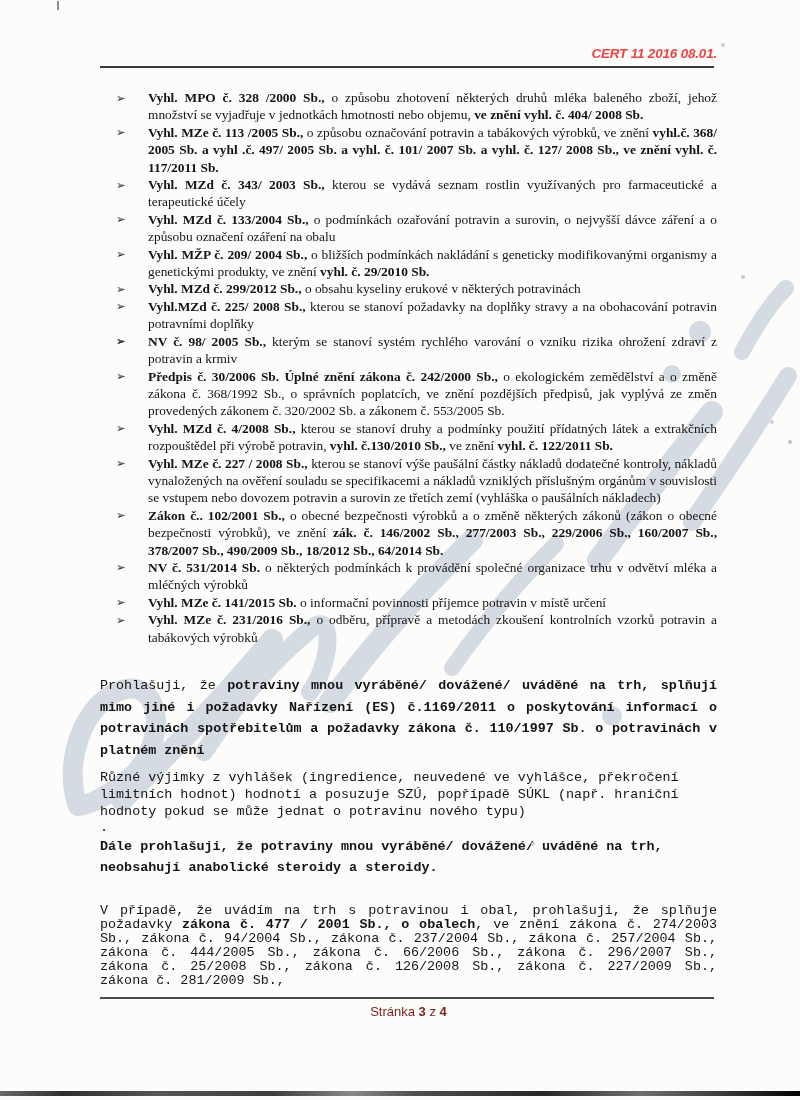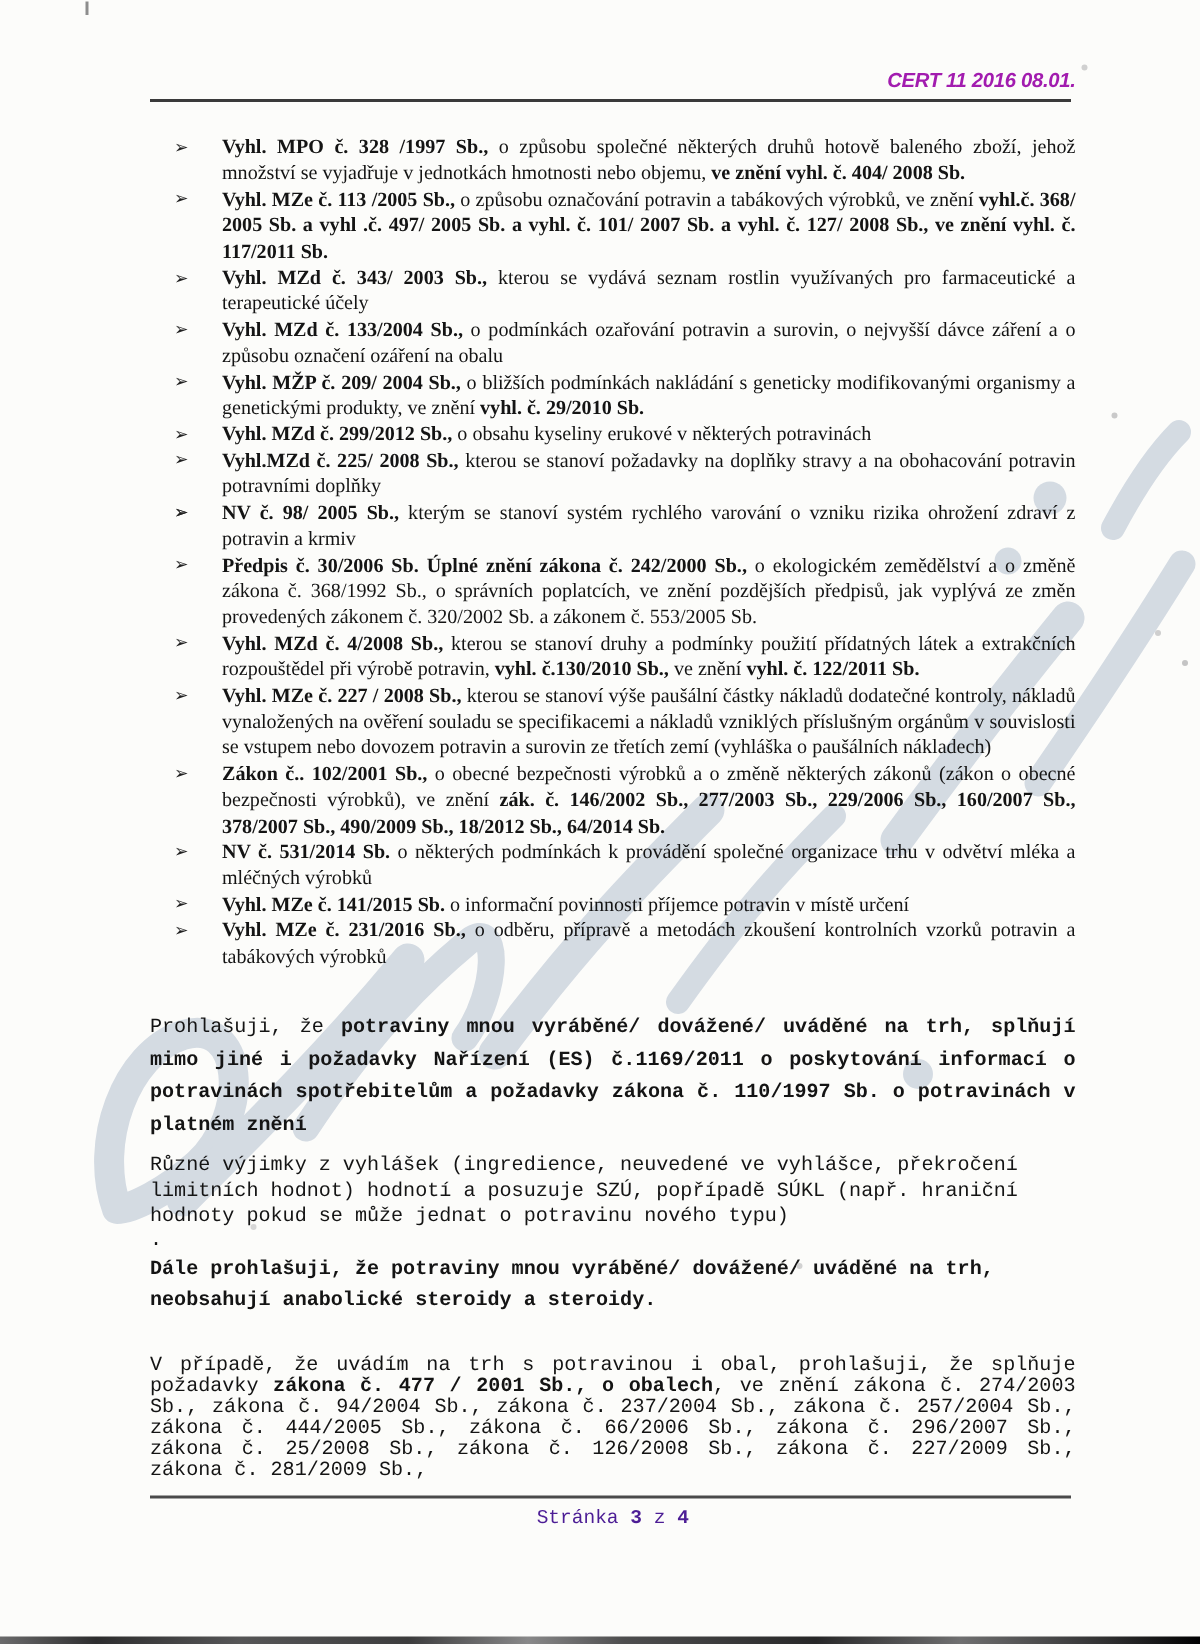--- a/index.html
+++ b/index.html
@@ -9,42 +9,42 @@
     background:#fcfcfa; overflow:hidden;
     font-family:"Liberation Serif","DejaVu Serif",serif;
     color:#141414;
   }
   .watermark { position:absolute; left:0; top:0; z-index:0; pointer-events:none; }
   .content { position:absolute; left:100px; width:617px; top:0; z-index:1; }
   .doc-code {
     margin-top:46px; text-align:right;
     font-family:"Liberation Sans","DejaVu Sans",sans-serif;
     font-style:italic; font-weight:700; font-size:13.5px; letter-spacing:-0.2px;
-    color:#a21caf;
+    color:#ef4444;
   }
   .header-rule { margin-top:5px; height:2px; background:#3a3a3a; width:614px; }
   .list { margin-top:21px; font-size:13.4px; line-height:17.4px; }
   .item { position:relative; padding-left:48px; text-align:justify; }
   .bullet {
     position:absolute; left:16px; top:0.5px;
     font-family:"DejaVu Sans",sans-serif; font-size:11.5px; color:#222;
   }
   .bold { font-weight:bold; }
   .paras { margin-top:29px; font-size:13.4px; }
   .para { line-height:21.6px;font-family:Liberation Mono, monospace; }
   .para[data-name="declaration-foods"] { text-align:justify; }
   .para[data-name="exceptions-note"] { margin-top:9px; line-height:16.9px; }
   .para[data-name="stray-period"] { line-height:14px; }
   .para[data-name="declaration-steroids"] { margin-top:1px; line-height:21px; }
   .para[data-name="packaging-declaration"] { margin-top:26px; text-align:justify; line-height:14px; }
   .footer-rule { margin-top:9px; height:1.5px; background:#4a4a4a; width:614px; }
   .page-footer {
     margin-top:5px; text-align:center;
-    font-family:Liberation Mono, monospace;
-    font-size:13px; color:#4c1d95;
+    font-family:Liberation Sans, sans-serif;
+    font-size:13px; color:#7f1d1d;
   }
   .scan-bar {
     position:absolute; left:0; bottom:4px; width:800px; height:5px; z-index:2;
     background:linear-gradient(90deg,#6a6a6a 0%,#2c2c2c 8%,#555 20%,#3b3b3b 34%,#888 44%,#4d4d4d 52%,#262626 68%,#6f6f6f 80%,#303030 92%,#000 100%);
   }
   .corner-tick { position:absolute; left:57px; top:1px; width:1.5px; height:9px; background:#8d8d8d; z-index:2; }
   .specks {
     position:absolute; left:0; top:0; width:2px; height:2px; border-radius:50%; background:transparent; z-index:2;
     box-shadow:742px 276px 0 1px #c9c9c9, 771px 421px 0 1px #cfcfcf, 789px 441px 0 1px #c4c4c4,
                532px 843px 0 1px #d2d2d2, 168px 817px 0 1px #d6d6d6, 722px 44px 0 1px #d0d0d0;
@@ -69,21 +69,21 @@
       <circle cx="672" cy="374" r="9" fill="#c7d0db" stroke="none"></circle>
       <circle cx="612" cy="716" r="10" fill="#c7d0db" stroke="none"></circle>
     </g>
   </svg>
 
   <div class="content" data-name="page-content">
     <div class="doc-code" data-name="doc-code">CERT 11 2016 08.01.</div>
     <div class="header-rule" data-name="header-rule"></div>
 
     <div class="list" id="list" data-name="legislation-list">
-        <div class="item" data-name="list-item"><span class="bullet" data-name="bullet-arrow-icon">➢</span><span data-name="list-item-text"><span class="bold">Vyhl. MPO č. 328 /1997 Sb.,</span><span> o způsobu společné některých druhů hotově baleného zboží, jehož množství se vyjadřuje v jednotkách hmotnosti nebo objemu,</span><span class="bold"> ve znění vyhl. č. 404/ 2008 Sb.</span></span></div>
+        <div class="item" data-name="list-item"><span class="bullet" data-name="bullet-arrow-icon">➢</span><span data-name="list-item-text"><span class="bold">Vyhl. MPO č. 328 /2000 Sb.,</span><span> o způsobu zhotovení některých druhů mléka baleného zboží, jehož množství se vyjadřuje v jednotkách hmotnosti nebo objemu,</span><span class="bold"> ve znění vyhl. č. 404/ 2008 Sb.</span></span></div>
         <div class="item" data-name="list-item"><span class="bullet" data-name="bullet-arrow-icon">➢</span><span data-name="list-item-text"><span class="bold">Vyhl. MZe č. 113 /2005 Sb.,</span><span> o způsobu označování potravin a tabákových výrobků, ve znění </span><span class="bold">vyhl.č. 368/ 2005 Sb. a vyhl .č. 497/ 2005 Sb. a vyhl. č. 101/ 2007 Sb. a vyhl. č. 127/ 2008 Sb., ve znění vyhl. č. 117/2011 Sb.</span></span></div>
         <div class="item" data-name="list-item"><span class="bullet" data-name="bullet-arrow-icon">➢</span><span data-name="list-item-text"><span class="bold">Vyhl. MZd č. 343/ 2003 Sb.,</span><span> kterou se vydává seznam rostlin využívaných pro farmaceutické a terapeutické účely</span></span></div>
         <div class="item" data-name="list-item"><span class="bullet" data-name="bullet-arrow-icon">➢</span><span data-name="list-item-text"><span class="bold">Vyhl. MZd č. 133/2004 Sb.,</span><span> o podmínkách ozařování potravin a surovin, o nejvyšší dávce záření a o způsobu označení ozáření na obalu</span></span></div>
         <div class="item" data-name="list-item"><span class="bullet" data-name="bullet-arrow-icon">➢</span><span data-name="list-item-text"><span class="bold">Vyhl. MŽP č. 209/ 2004 Sb.,</span><span> o bližších podmínkách nakládání s geneticky modifikovanými organismy a genetickými produkty, ve znění </span><span class="bold">vyhl. č. 29/2010 Sb.</span></span></div>
         <div class="item" data-name="list-item"><span class="bullet" data-name="bullet-arrow-icon">➢</span><span data-name="list-item-text"><span class="bold">Vyhl. MZd č. 299/2012 Sb.,</span><span> o obsahu kyseliny erukové v některých potravinách</span></span></div>
         <div class="item" data-name="list-item"><span class="bullet" data-name="bullet-arrow-icon">➢</span><span data-name="list-item-text"><span class="bold">Vyhl.MZd č. 225/ 2008 Sb.,</span><span> kterou se stanoví požadavky na doplňky stravy a na obohacování potravin potravními doplňky</span></span></div>
         <div class="item" data-name="list-item"><span class="bullet" data-name="bullet-arrow-icon">➢</span></div>
         <div class="item" data-name="list-item"><span class="bullet" data-name="bullet-arrow-icon">➢</span><span data-name="list-item-text"><span class="bold">NV č. 98/ 2005 Sb.,</span><span> kterým se stanoví systém rychlého varování o vzniku rizika ohrožení zdraví z potravin a krmiv</span></span></div>
         <div class="item" data-name="list-item"><span class="bullet" data-name="bullet-arrow-icon">➢</span><span data-name="list-item-text"><span class="bold">Předpis č. 30/2006 Sb. Úplné znění zákona č. 242/2000 Sb.,</span><span> o ekologickém zemědělství a o změně zákona č. 368/1992 Sb., o správních poplatcích, ve znění pozdějších předpisů, jak vyplývá ze změn provedených zákonem č. 320/2002 Sb. a zákonem č. 553/2005 Sb.</span></span></div>
         <div class="item" data-name="list-item"><span class="bullet" data-name="bullet-arrow-icon">➢</span><span data-name="list-item-text"><span class="bold">Vyhl. MZd č. 4/2008 Sb.,</span><span> kterou se stanoví druhy a podmínky použití přídatných látek a extrakčních rozpouštědel při výrobě potravin, </span><span class="bold">vyhl. č.130/2010 Sb.,</span><span> ve znění </span><span class="bold">vyhl. č. 122/2011 Sb.</span></span></div>

